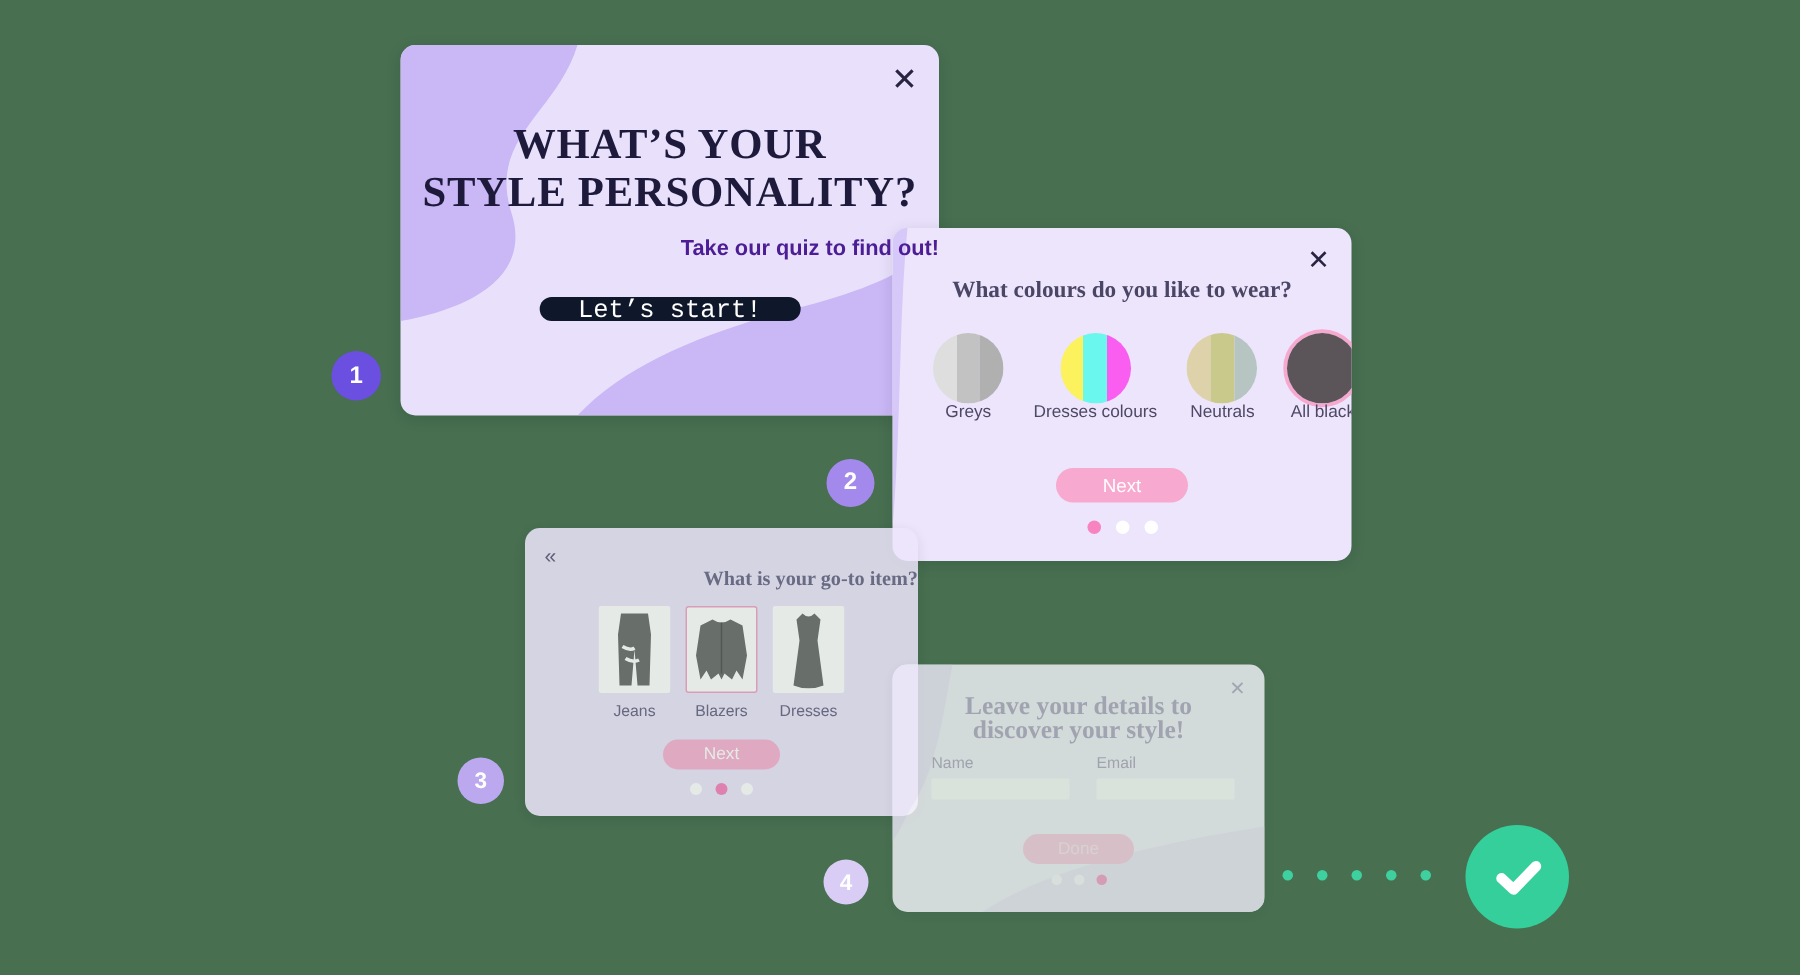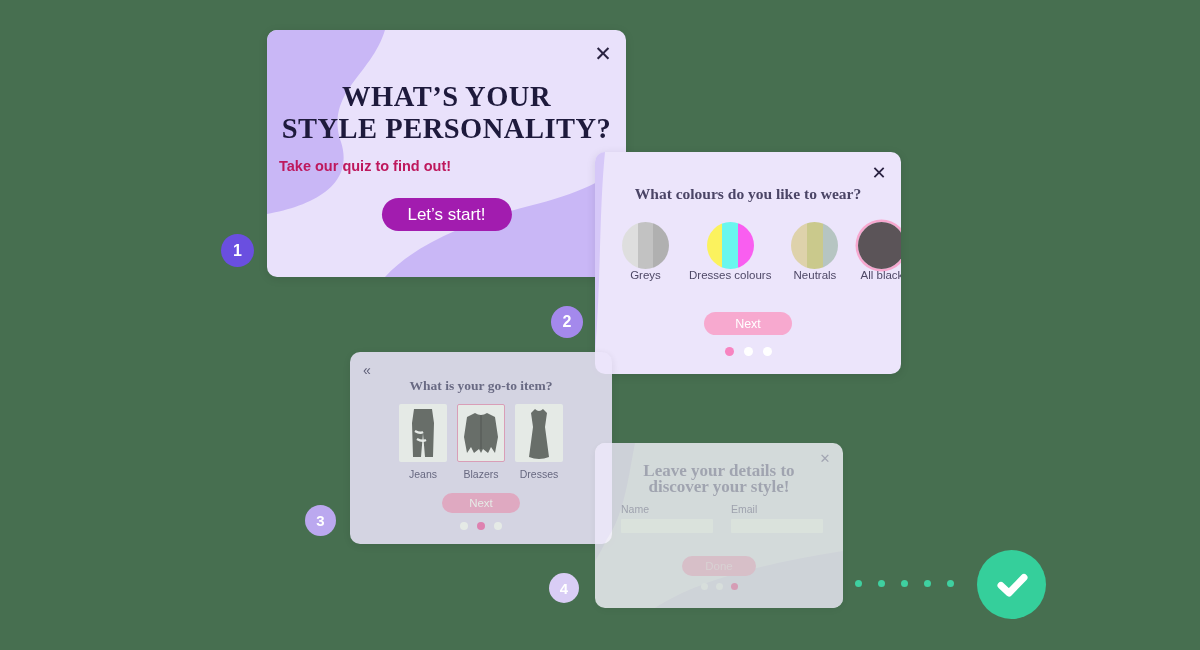--- a/index.html
+++ b/index.html
@@ -43,36 +43,36 @@
     position: absolute; left: 0; right: 0; top: 51px;
     text-align: center;
     font-family: "Liberation Serif", serif;
     font-weight: bold;
     font-size: 28.5px;
     line-height: 32px;
     letter-spacing: .5px;
     color: #1e1a3c;
   }
   #card1 .subtitle {
-    position: absolute; left: 12px; right: 0; top: 128px;
-    text-align: left;
+    position: absolute; left: 0; right: 0; top: 128px;
+    text-align: right;
     font-size: 14.5px;
     font-weight: bold;
-    color: #be185d;
+    color: #4c1d95;
   }
   #card1 .cta {
     position: absolute; left: 50%; top: 168px; transform: translateX(-50%);
-    background: #a21caf;
+    background: #0f172a;
     color: #ffffff;
     border: none;
     border-radius: 30px;
     padding: 0 26px;
-    height: 33px;
+    height: 16px;
     font-size: 17px;
-    font-family: Liberation Sans, sans-serif;
+    font-family: Liberation Mono, monospace;
     cursor: pointer;
   }
 
   
   #card2 {
     left: 595px; top: 152px; width: 306px; height: 222px;
     background: #ece5fb;
     box-shadow: 0 2px 10px rgba(0,0,0,.10);
   }
   #card2 .close-x { right: 12px; top: 11px; width: 20px; height: 20px; font-size: 18px; }
@@ -115,21 +115,21 @@
     background: #ece5fb;
     box-shadow: 0 2px 10px rgba(0,0,0,.10);
     opacity: .86;
   }
   #card3 .back {
     position: absolute; left: 13px; top: 11px;
     font-size: 14px; color: #635d7e; cursor: pointer; line-height: 1;
   }
   #card3 .q {
     position: absolute; left: 0; right: 0; top: 26px;
-    text-align: center;
+    text-align: right;
     font-family: "Liberation Serif", serif;
     font-weight: bold;
     font-size: 13.5px;
     color: #6f6a8c;
   }
   #card3 .item-row {
     position: absolute; left: 20px; right: 20px; top: 52px;
     display: flex; gap: 10px; justify-content: center;
   }
   #card3 .item { display: flex; flex-direction: column; align-items: center; cursor: pointer; }

